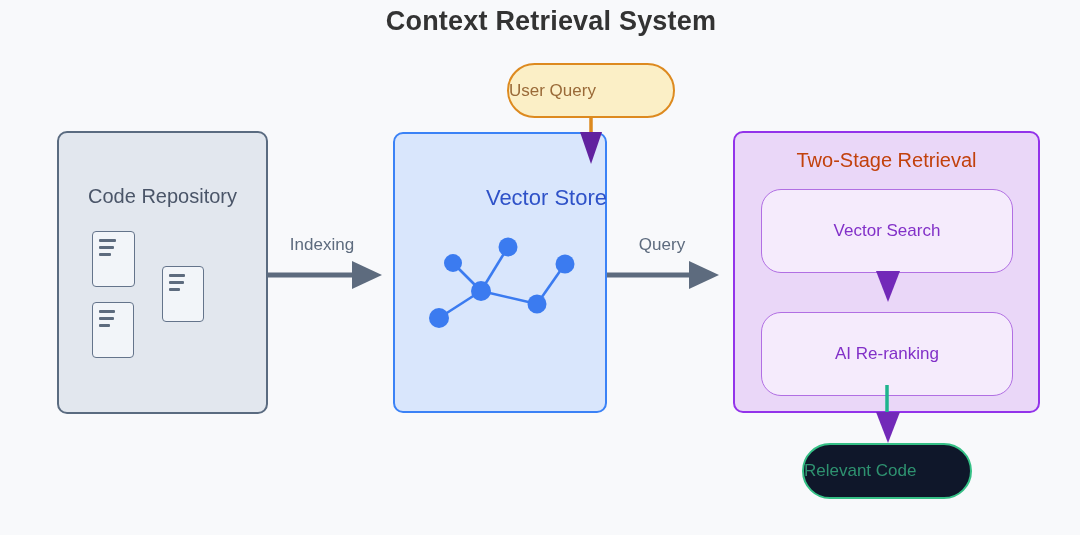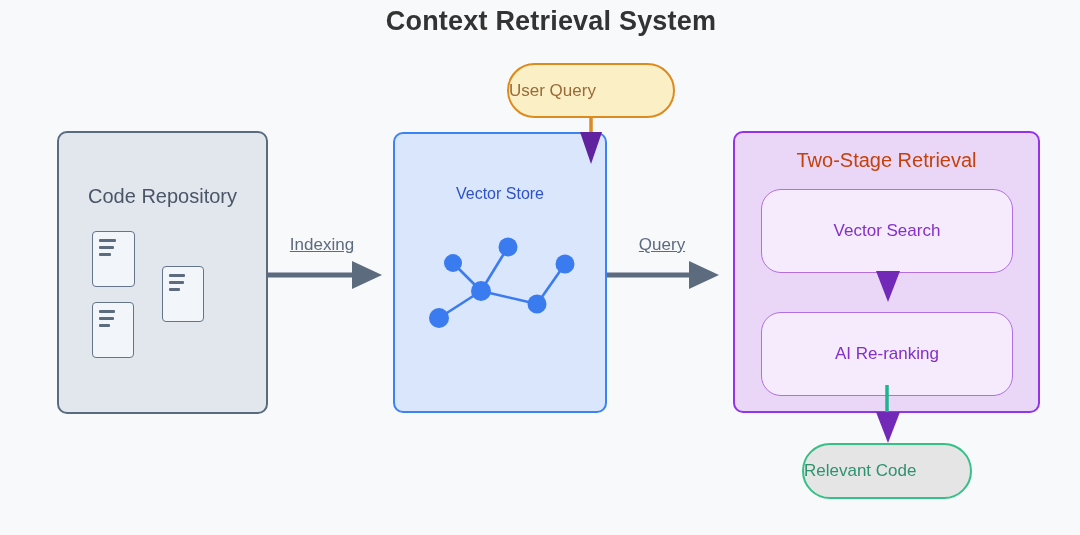--- a/index.html
+++ b/index.html
@@ -16,38 +16,38 @@
   .box{box-sizing:border-box;border-radius:10px;}
   .repo-box{left:57px;top:131px;width:211px;height:283px;
     background:#E2E7EE;border:2px solid #5A6B80;}
   .repo-label{left:57px;top:185px;width:211px;text-align:center;
     font-size:20px;color:#4A5568;}
   .doc{box-sizing:border-box;background:#F2F5F9;border:1.5px solid #64748B;
     border-radius:4px;padding:7px 6px;}
   .doc-line{background:#5D6B7E;height:3px;border-radius:1px;margin-bottom:4px;}
   .vs-box{left:393px;top:132px;width:214px;height:281px;
     background:#D9E6FC;border:2px solid #3B82F6;}
-  .vs-label{left:393px;top:185px;width:214px;text-align:center;
-    font-size:16px;color:#2F52C8;}
+  .vs-label{left:393px;top:185px;width:214px;text-align:right;
+    font-size:22px;color:#2F52C8;}
   .ts-box{left:733px;top:131px;width:307px;height:282px;
     background:#EAD7F8;border:2px solid #9333EA;}
   .ts-label{left:733px;top:149px;width:307px;text-align:center;
     font-size:20px;color:#c2410c;}
   .inner-box{box-sizing:border-box;background:#F5EBFC;border:1.5px solid #B16FE3;
     border-radius:20px;display:flex;align-items:center;justify-content:center;
     font-size:17px;color:#8230C8;}
   .vsearch-box{left:761px;top:189px;width:252px;height:84px;}
   .rerank-box{left:761px;top:312px;width:252px;height:84px;}
   .pill{box-sizing:border-box;border-radius:28px;display:flex;
     align-items:center;justify-content:flex-start;font-size:17px;}
   .uq-pill{left:507px;top:63px;width:168px;height:55px;
     background:#FBEFC6;border:2px solid #DD8A1F;color:#9A6A38;}
   .rc-pill{left:802px;top:443px;width:170px;height:56px;
-    background:#e5e5e5;border:2px solid #35C086;color:#2E9270;}
-  .edge-label{width:110px;text-align:center;font-size:17px;color:#5D6B7E;text-decoration:underline;}
+    background:#0f172a;border:2px solid #35C086;color:#2E9270;}
+  .edge-label{width:110px;text-align:center;font-size:17px;color:#5D6B7E;}
   .overlay{left:0;top:0;pointer-events:none;}
 </style>
 </head>
 <body>
 
 <div class="abs diagram-title">Context Retrieval System</div>
 
 <div class="abs pill uq-pill">
   <span>User Query</span>
 </div>

